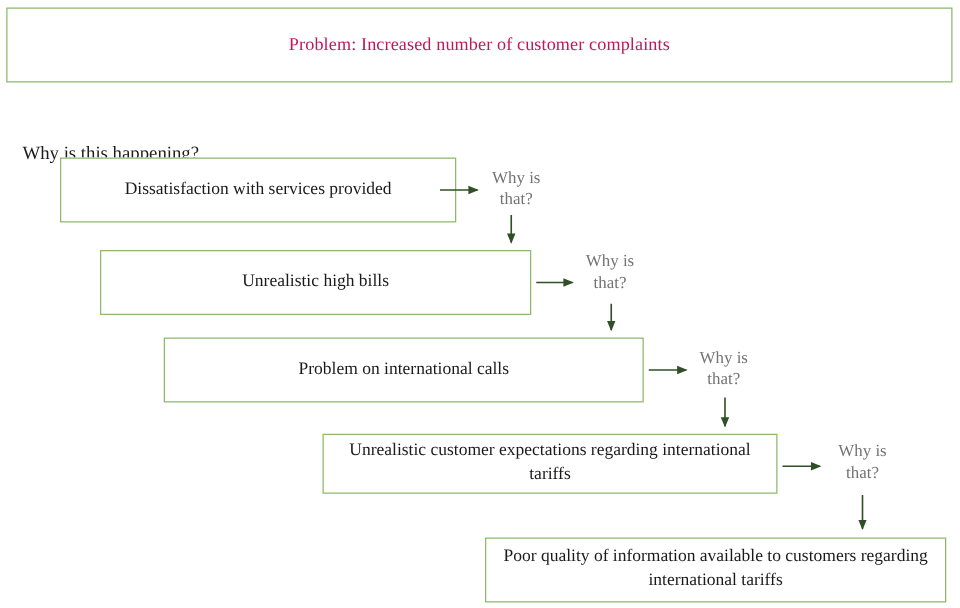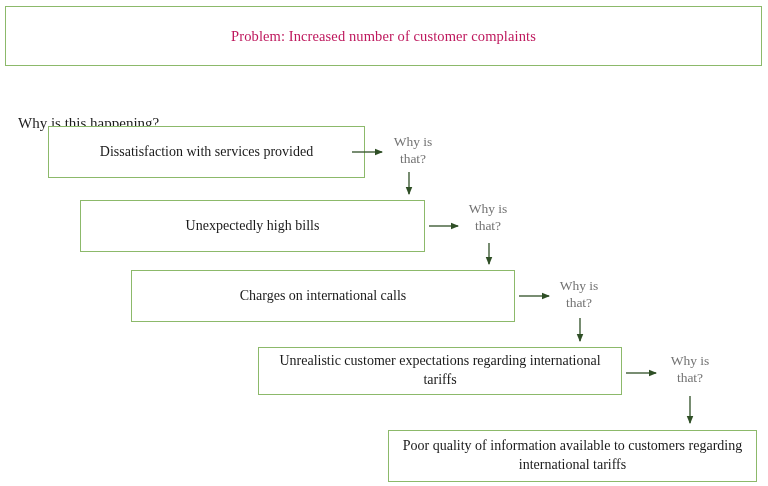--- a/index.html
+++ b/index.html
@@ -111,25 +111,25 @@
     <span class="title-text">Problem: Increased number of customer complaints</span>
   </div>
 
   <div class="prompt">Why is this happening?</div>
 
   <div class="cause-box box-1">
     <span class="cause-text">Dissatisfaction with services provided</span>
   </div>
 
   <div class="cause-box box-2">
-    <span class="cause-text">Unexpectedly high bills</span>
+    <span class="cause-text">Unrealistic high bills</span>
   </div>
 
   <div class="cause-box box-3">
-    <span class="cause-text">Charges on international calls</span>
+    <span class="cause-text">Problem on international calls</span>
   </div>
 
   <div class="cause-box box-4">
     <span class="cause-text">Unrealistic customer expectations regarding international tariffs</span>
   </div>
 
   <div class="cause-box box-5">
     <span class="cause-text">Poor quality of information available to customers regarding international tariffs</span>
   </div>
 

